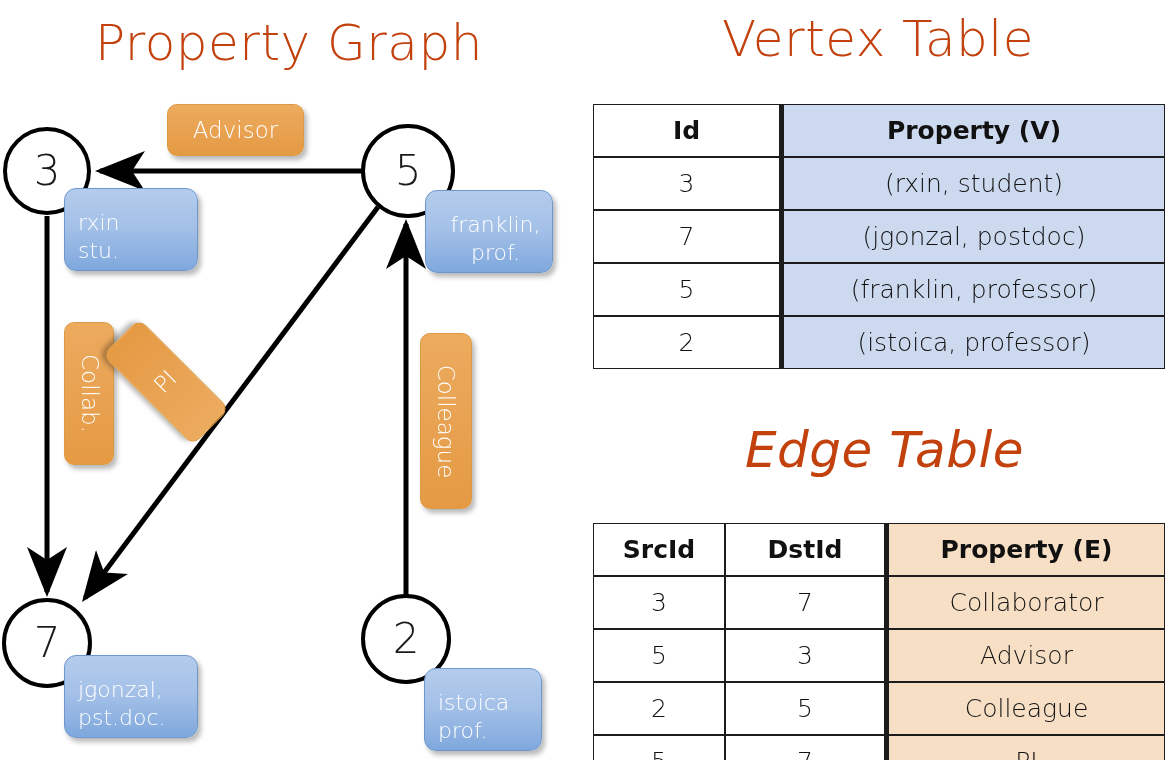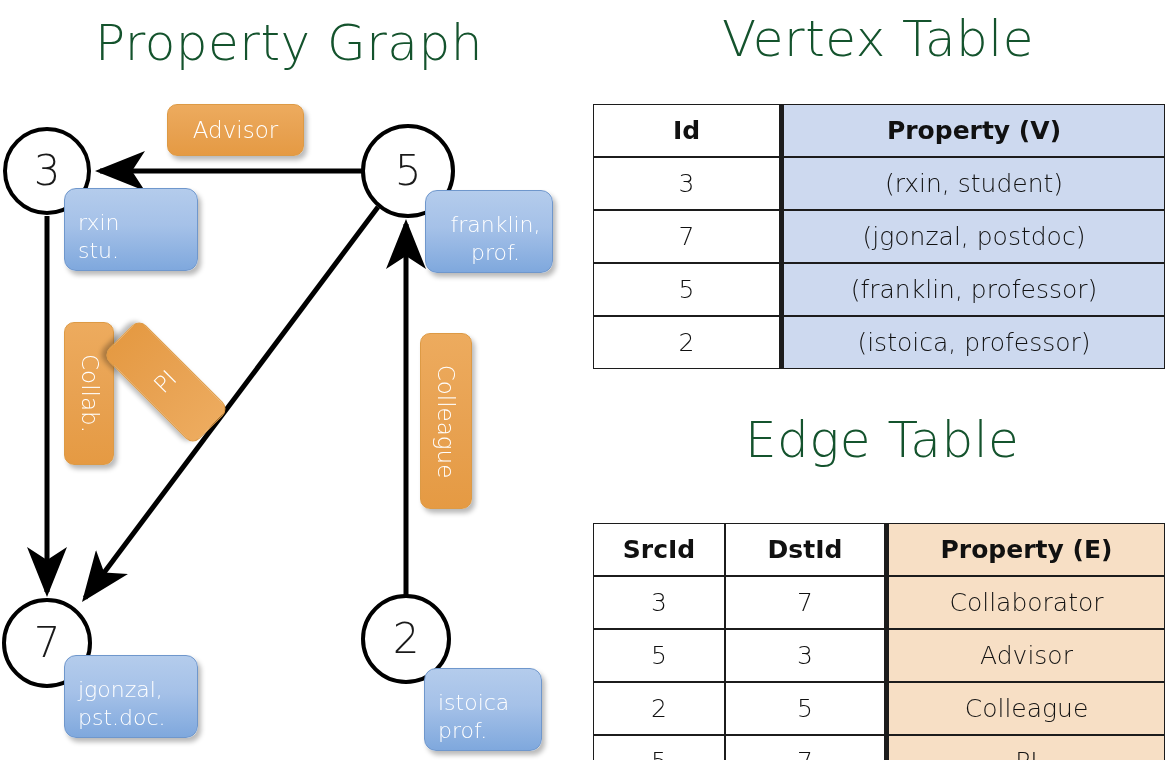--- a/index.html
+++ b/index.html
@@ -14,28 +14,28 @@
     color: #000;
   }
 
   
   .slide-title {
     position: absolute;
     font-weight: 300;
     font-size: 50px;
     line-height: 1;
     letter-spacing: 0.5px;
-    color: #14532d;
+    color: #c2410c;
     white-space: nowrap;
     font-family: "DejaVu Sans", sans-serif;
     font-stretch: normal;
   }
   #title-property-graph { left: 95px;  top: 18px; }
   #title-vertex-table   { left: 722px; top: 14px; }
-  #title-edge-table     { left: 745px; top: 415px; }
+  #title-edge-table     { left: 745px; top: 425px; font-style: italic; }
 
   
   #graph-panel {
     position: absolute;
     left: 0; top: 0;
     width: 585px; height: 760px;
   }
   #graph-svg { position: absolute; left: 0; top: 0; }
 
   .node-circle {

